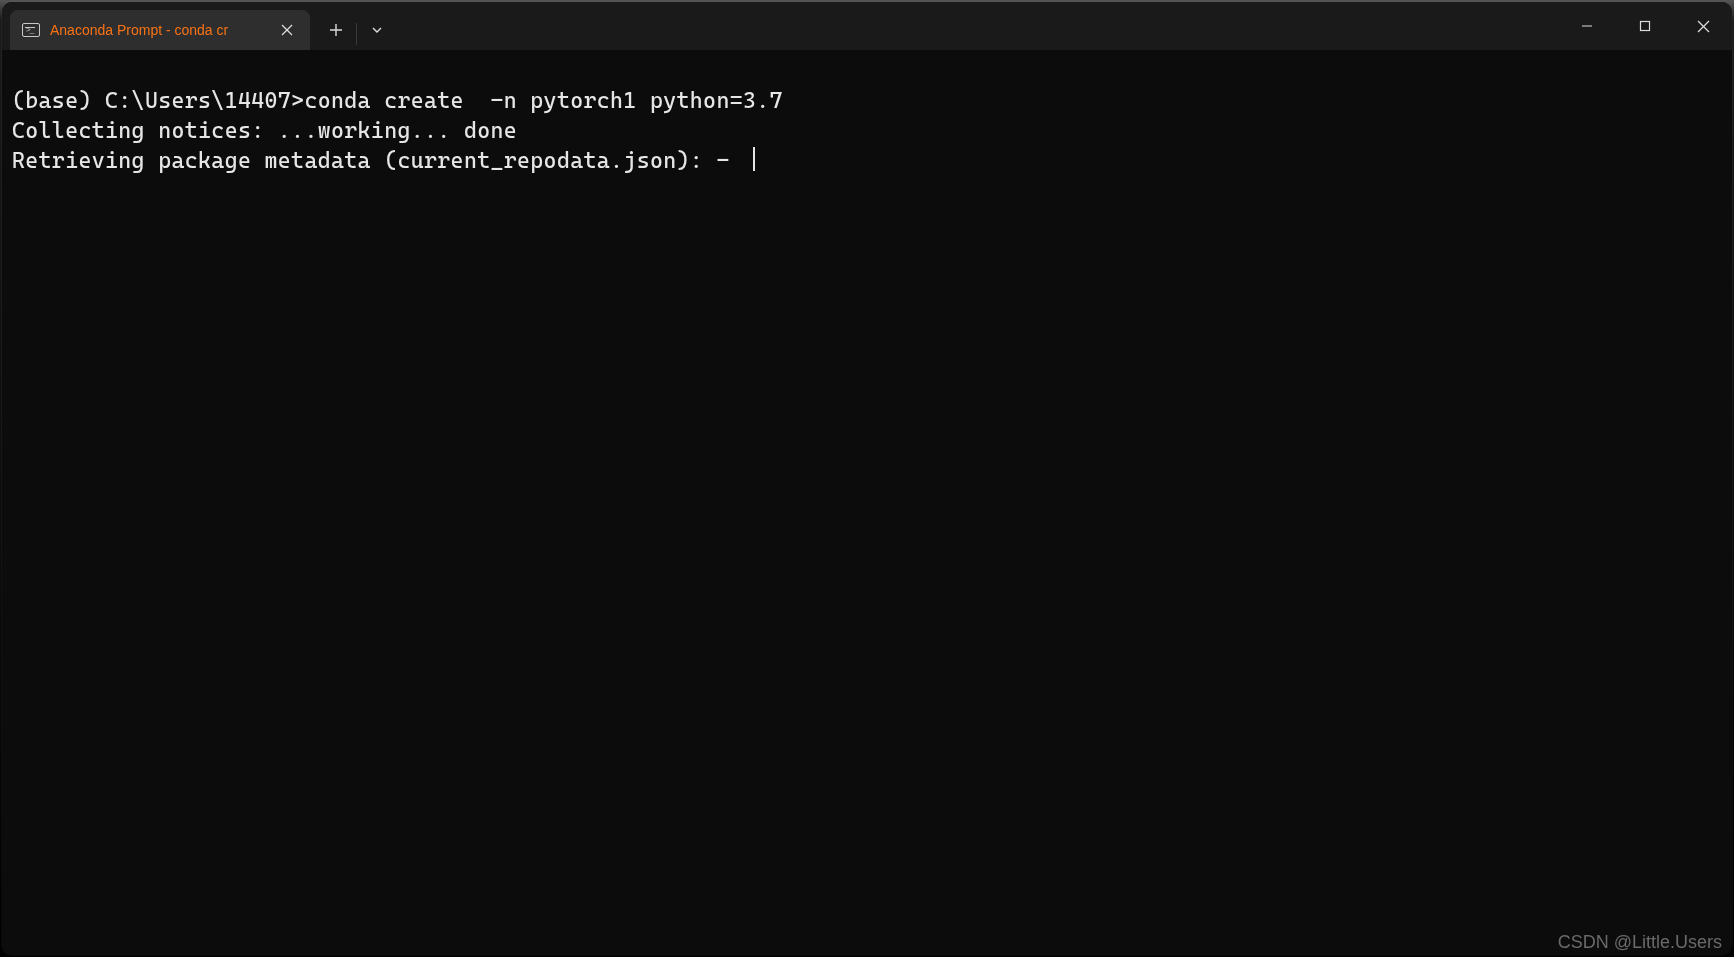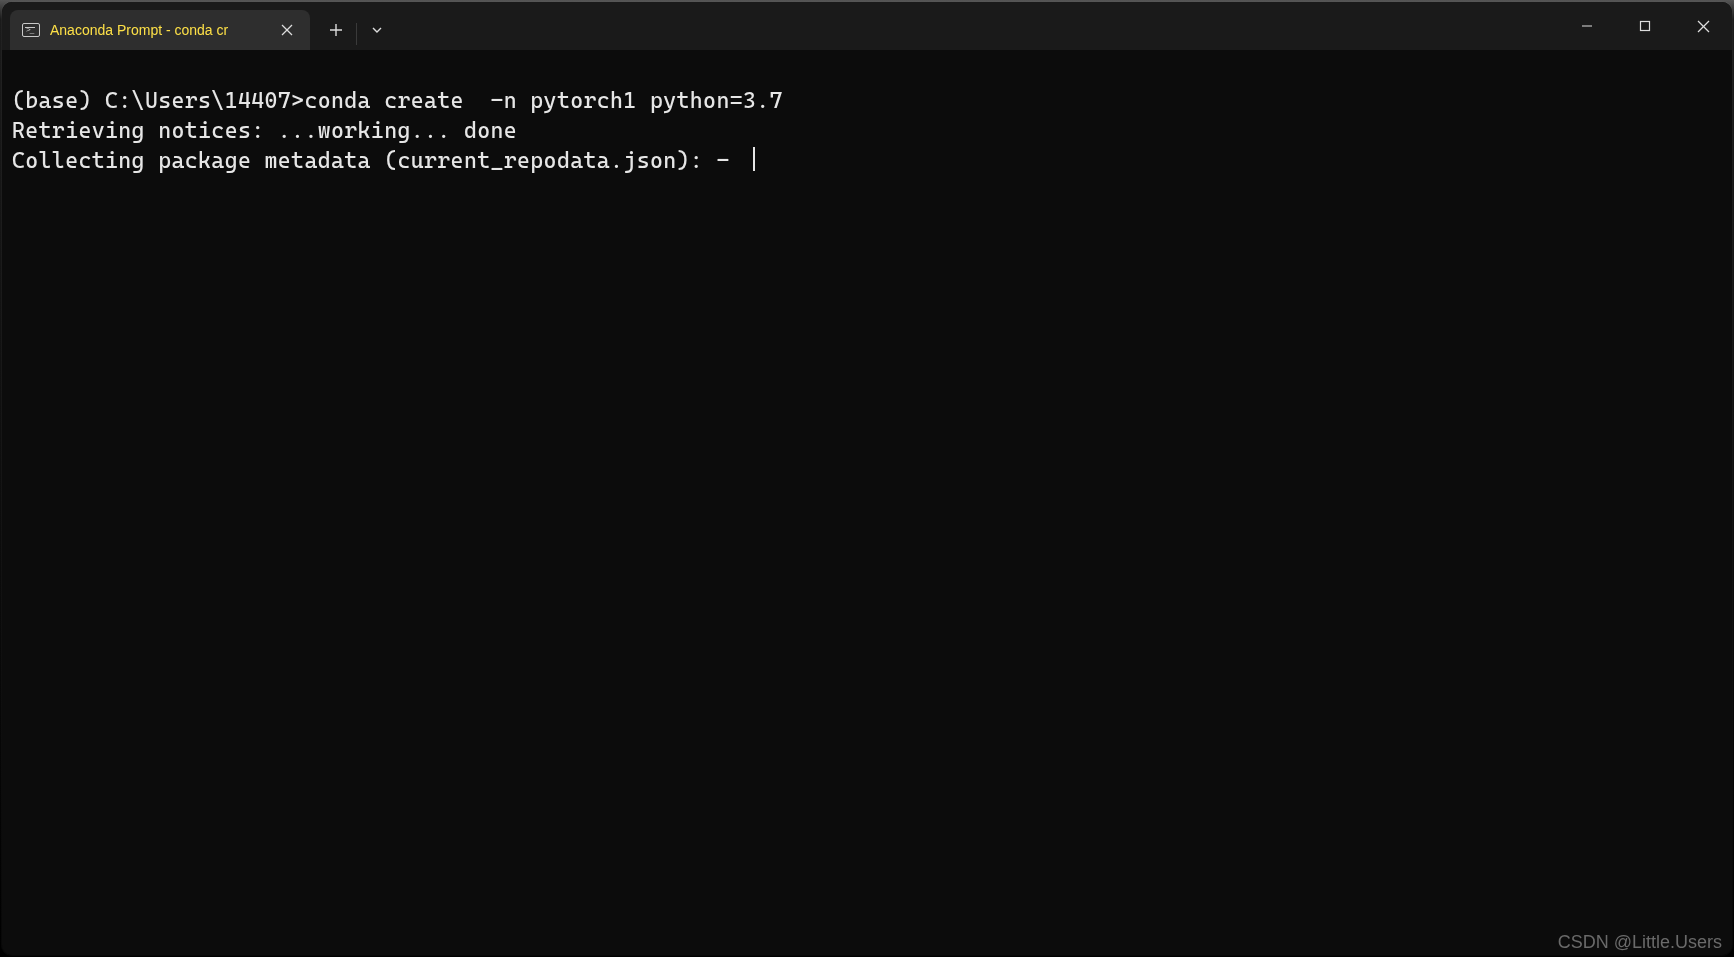--- a/index.html
+++ b/index.html
@@ -58,21 +58,21 @@
     }
     .tab-icon::after {
       content: ">_";
       position: absolute;
       left: 3px; top: 1px;
       font-size: 8px;
       color: #c8c8c8;
       letter-spacing: -1px;
     }
     .tab-title {
-      color: #fde047;
+      color: #f97316;
       font-size: 14px;
       margin-left: 10px;
       white-space: nowrap;
       overflow: hidden;
       text-overflow: clip;
       flex: 1;
     }
     .tab-close {
       width: 26px; height: 26px;
       display: flex; align-items: center; justify-content: center;
@@ -181,17 +181,17 @@
         <div class="win-btn close">
           <svg width="13" height="13" viewBox="0 0 13 13">
             <line x1="1" y1="1" x2="12" y2="12" stroke="#ddd" stroke-width="1.2"></line>
             <line x1="12" y1="1" x2="1" y2="12" stroke="#ddd" stroke-width="1.2"></line>
           </svg>
         </div>
       </div>
     </div>
 
     <div class="terminal-body"><span>(base) C:\Users\14407&gt;conda create  -n pytorch1 python=3.7</span>
-<span>Retrieving notices: ...working... done</span>
-<span>Collecting package metadata (current_repodata.json): - </span><span class="cursor"></span></div>
+<span>Collecting notices: ...working... done</span>
+<span>Retrieving package metadata (current_repodata.json): - </span><span class="cursor"></span></div>
     <div class="watermark">CSDN @Little.Users</div>
   </div>
 </div>
 
 </body></html>

